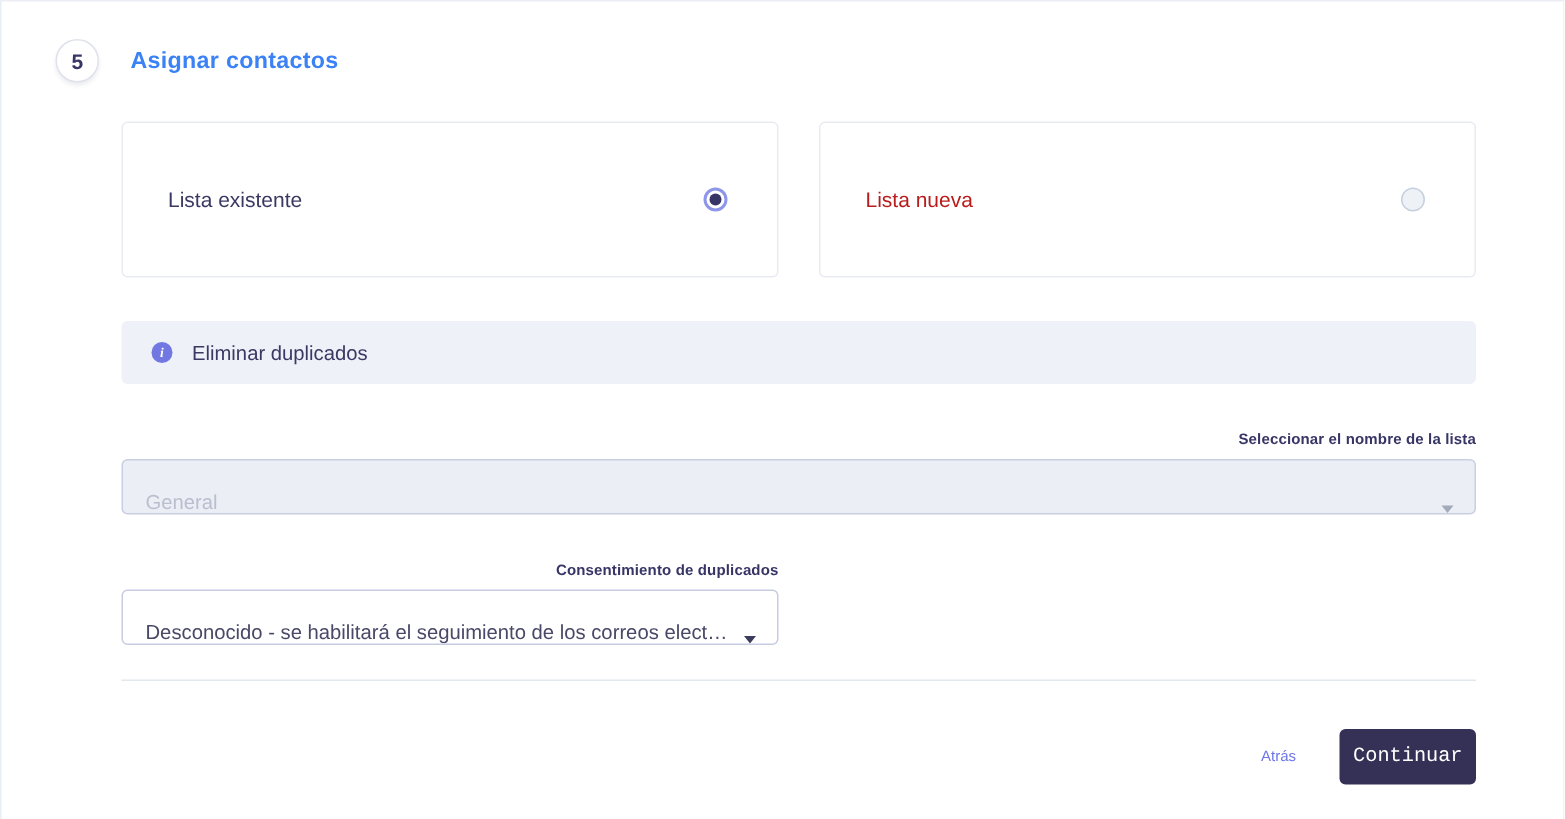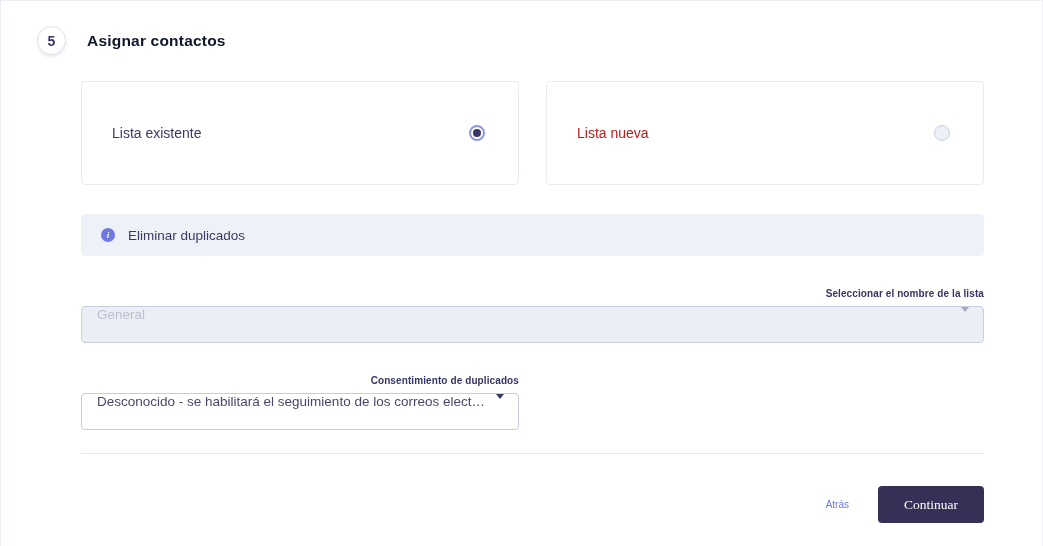--- a/index.html
+++ b/index.html
@@ -37,21 +37,21 @@
     justify-content: center;
     font-size: 14px;
     font-weight: bold;
     color: #363566;
     flex: 0 0 auto;
   }
   .step-title {
     margin-left: 21px;
     font-size: 15.5px;
     font-weight: bold;
-    color: #0f172a;
+    color: #3b82f6;
     letter-spacing: 0.2px;
   }
   
   .content {
     margin-left: 80px;
     width: 903px;
   }
   
   .cards-row {
     display: flex;
@@ -140,21 +140,21 @@
     margin-bottom: 7px;
     letter-spacing: 0.1px;
     text-align: right;
   }
   .select {
     height: 37px;
     border: 1px solid #c7cce1;
     border-radius: 4px;
     background: #ffffff;
     display: flex;
-    align-items: flex-start;
+    align-items: flex-end;
     justify-content: space-between;
     padding: 0 14px 0 15px;
     cursor: pointer;
   }
   .select-value {
     font-size: 13.5px;
     color: #494868;
     white-space: nowrap;
     overflow: hidden;
     text-overflow: ellipsis;
@@ -198,27 +198,27 @@
   }
   .back-link {
     font-size: 10px;
     color: #6d76e4;
     text-decoration: none;
     cursor: pointer;
   }
   .continue-btn {
     margin-left: 29px;
     height: 37px;
-    padding: 0 26px;
+    padding: 0 9px;
     background: #343056;
     color: #ffffff;
     border: none;
     border-radius: 4px;
     font-size: 13.5px;
-    font-family: Liberation Serif, serif;
+    font-family: Liberation Mono, monospace;
     cursor: pointer;
   }
 </style>
 </head>
 <body>
 
 <div class="page">
 
   <div class="step-header">
     <div class="step-circle">

